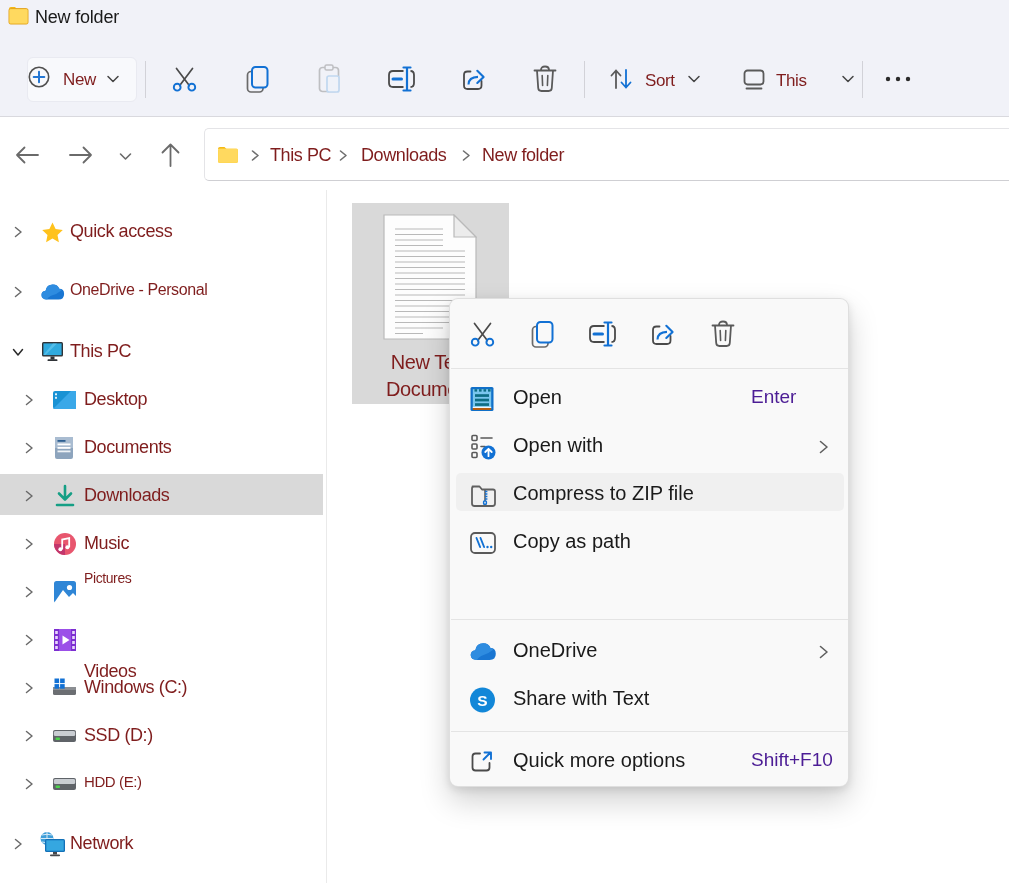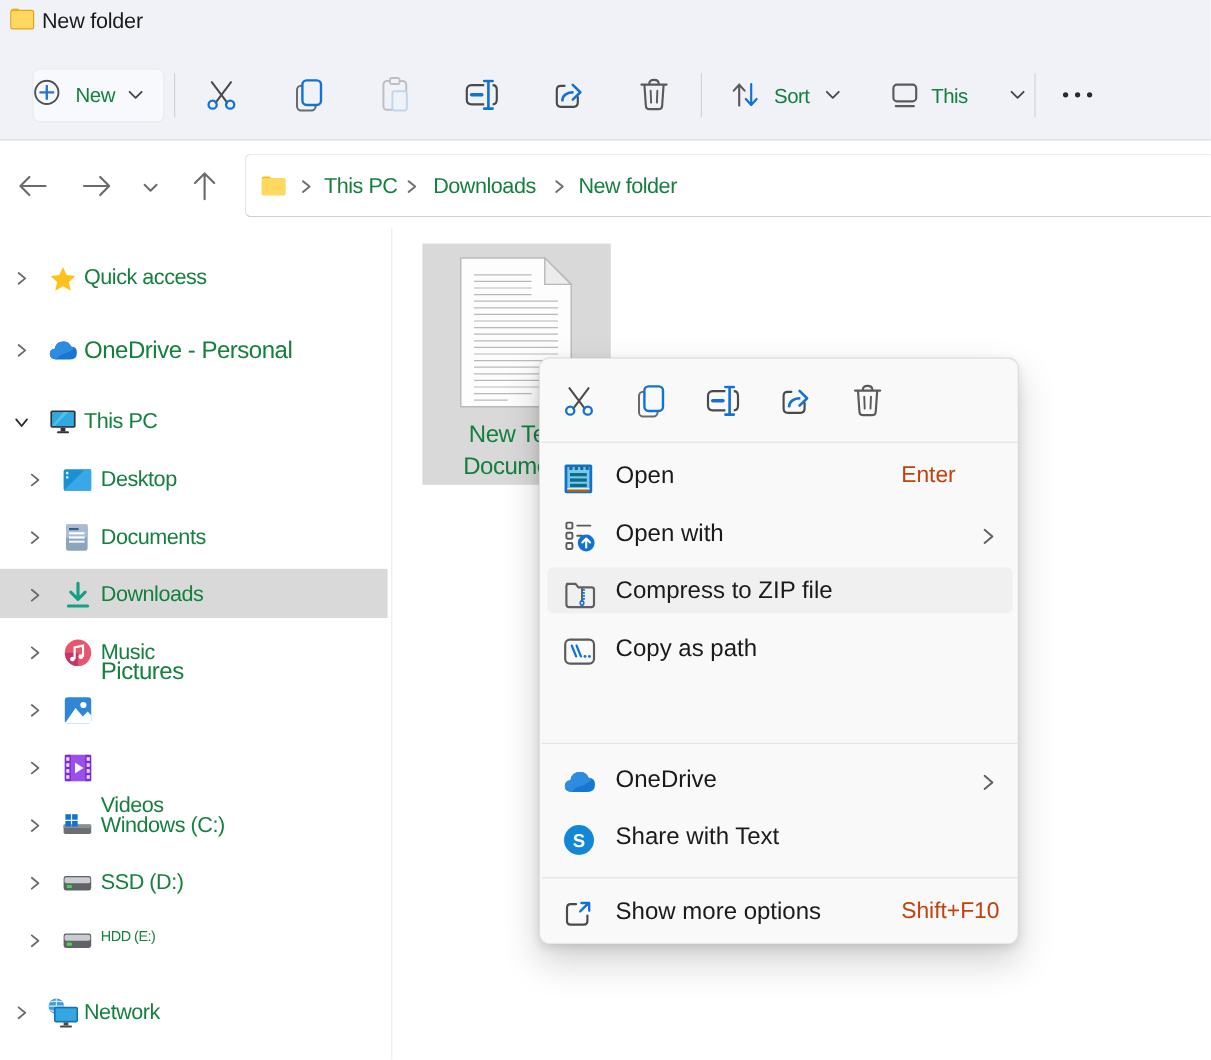--- a/index.html
+++ b/index.html
@@ -1,20 +1,20 @@
 <!DOCTYPE html>
 <html><head>
 <meta charset="utf-8">
 <style>
   * { margin:0; padding:0; box-sizing:border-box; }
   html,body { width:1009px; height:883px; overflow:hidden; background:#fff;
     font-family:"Liberation Sans", sans-serif; }
   #app { position:relative; width:1009px; height:671px; }
   .abs { position:absolute; }
-  .txt { color:#15803d; white-space:nowrap; letter-spacing:-0.4px; }
+  .txt { color:#7f1d1d; white-space:nowrap; letter-spacing:-0.4px; }
 
   
   #top { position:absolute; left:0; top:0; width:1009px; height:117px;
     background:#f1f2f8; border-bottom:1px solid #d9d9de; }
   #title { position:absolute; left:35px; top:7px; font-size:18px; color:#1a1a1a; letter-spacing:-0.2px;}
   #newbtn { position:absolute; left:27px; top:57px; width:110px; height:45px;
     background:#f8f9fc; border:1px solid #e9eaf1; border-radius:6px; }
 
   .vsep { position:absolute; top:61px; width:1px; height:37px; background:#d2d2d8; }
 
@@ -24,21 +24,21 @@
     border-radius:5px 0 0 5px; border-right:none; }
 
   
   #menu { position:absolute; left:449px; top:298px; width:400px; height:489px;
     background:#f9f9f9; border:1px solid rgba(0,0,0,0.10); border-radius:9px;
     box-shadow:0 14px 30px rgba(0,0,0,0.18), 0 3px 8px rgba(0,0,0,0.10);text-decoration:underline; }
   .mitem { position:absolute; left:0; width:400px; height:48px; }
   .mtext { position:absolute; left:63px; top:calc(50% - 2px); transform:translateY(-50%);
     font-size:20px; letter-spacing:0; color:#1a1a1a; white-space:nowrap; }
   .mshort { position:absolute; left:301px; top:calc(50% - 2px); transform:translateY(-50%);
-    font-size:19px; letter-spacing:0; color:#c2410c; white-space:nowrap; }
+    font-size:19px; letter-spacing:0; color:#4c1d95; white-space:nowrap; }
   .mchev { position:absolute; left:367px; top:50%; transform:translateY(-50%); }
   .msep { position:absolute; left:1px; width:397px; height:1px; background:#e4e4e4; }
   .micon { position:absolute; left:19px; top:50%; transform:translateY(-50%); }
 </style>
 </head>
 <body>
 <div id="app">
 
   <div id="top">
     <svg class="abs" style="left:8px;top:4px" width="22" height="22" viewBox="0 0 22 22">
@@ -203,21 +203,21 @@
 
   <svg class="abs" style="left:41px;top:221px" width="23" height="23" viewBox="0 0 23 23">
     <path d="M11.5 1.5 L14.6 8.1 L21.8 9 L16.5 14 L17.9 21.2 L11.5 17.6 L5.1 21.2 L6.5 14 L1.2 9 L8.4 8.1 Z" fill="#ffc21c"></path>
   </svg>
   <div class="abs txt" style="left:70px;top:221px;font-size:18px">Quick access</div>
 
   <svg class="abs" style="left:40px;top:283px" width="25" height="18" viewBox="0 0 25 18">
     <path d="M7.2 16.5 q-5.7 0 -5.7-4.4 q0-4 4.1-4.4 q1.1-6.2 7.2-6.2 q4.9 0 6.5 4.3 q4.8 0 4.8 5.1 q0 5.6 -5.6 5.6 z" fill="#1976d2"></path>
     <path d="M7.2 16.5 q-5.7 0 -5.7-4.4 q0-4 4.1-4.4 q1.1-6.2 7.2-6.2 q4.9 0 6.5 4.3 q1.5 0.4 2.4 1.4 q-4.5 3.9 -10.8 5.6 q-3.2 1.6 -3.7 3.7 z" fill="#2e8ce0"></path>
   </svg>
-  <div class="abs txt" style="left:70px;top:281px;font-size:20px">OneDrive - Personal</div>
+  <div class="abs txt" style="left:70px;top:281px;font-size:16px">OneDrive - Personal</div>
 
   <svg class="abs" style="left:41px;top:341px" width="23" height="21" viewBox="0 0 23 21">
     <rect x="1" y="1" width="21" height="14.5" rx="1.5" fill="#2f3337"></rect>
     <rect x="2.4" y="2.4" width="18.2" height="11.7" fill="#30aade"></rect>
     <path d="M2.4 14.1 L12 2.4 h4 L4.5 14.1 z" fill="#5cc3ec" opacity="0.8"></path>
     <rect x="9.5" y="15.5" width="4" height="3" fill="#2f3337"></rect>
     <rect x="6.5" y="18.3" width="10" height="1.8" rx="0.9" fill="#2f3337"></rect>
   </svg>
   <div class="abs txt" style="left:70px;top:341px;font-size:18px">This PC</div>
 
@@ -252,21 +252,21 @@
     <circle cx="7.4" cy="17.2" r="2" fill="#fff"></circle>
     <circle cx="14.4" cy="15.2" r="2" fill="#fff"></circle>
   </svg>
   <div class="abs txt" style="left:84px;top:533px;font-size:18px">Music</div>
 
   <svg class="abs" style="left:53px;top:580px" width="24" height="24" viewBox="0 0 24 24">
     <rect x="1" y="1" width="22" height="22" rx="2.5" fill="#2f86d6"></rect>
     <circle cx="16.5" cy="7.5" r="2.6" fill="#fff"></circle>
     <path d="M1 23 L10 10 L16 17 L20 13 L23 16 V23 Z" fill="#fff"></path>
   </svg>
-  <div class="abs txt" style="left:84px;top:549px;font-size:20px">Pictures</div>
+  <div class="abs txt" style="left:84px;top:570px;font-size:14px">Pictures</div>
 
   <svg class="abs" style="left:53px;top:628px" width="24" height="24" viewBox="0 0 24 24">
     <rect x="1" y="1" width="22" height="22" rx="2.5" fill="#9b4fe8"></rect>
     <rect x="1" y="1" width="5" height="22" fill="#7c2fd0"></rect>
     <rect x="18" y="1" width="5" height="22" fill="#7c2fd0"></rect>
     <rect x="2.2" y="3" width="2.6" height="3 " fill="#e9d7fb"></rect>
     <rect x="2.2" y="8" width="2.6" height="3" fill="#e9d7fb"></rect>
     <rect x="2.2" y="13" width="2.6" height="3" fill="#e9d7fb"></rect>
     <rect x="2.2" y="18" width="2.6" height="3" fill="#e9d7fb"></rect>
     <rect x="19.2" y="3" width="2.6" height="3" fill="#e9d7fb"></rect>
@@ -292,21 +292,21 @@
     <rect x="1.8" y="3" width="21.4" height="5" rx="1.5" fill="#c9cdd2"></rect>
     <rect x="3.5" y="9.5" width="4.5" height="2.6" rx="1" fill="#4bd34b"></rect>
   </svg>
   <div class="abs txt" style="left:84px;top:725px;font-size:18px">SSD (D:)</div>
 
   <svg class="abs" style="left:52px;top:776px" width="25" height="16" viewBox="0 0 25 16">
     <rect x="1" y="2" width="23" height="12" rx="2" fill="#5f6368"></rect>
     <rect x="1.8" y="3" width="21.4" height="5" rx="1.5" fill="#c9cdd2"></rect>
     <rect x="3.5" y="9.5" width="4.5" height="2.6" rx="1" fill="#4bd34b"></rect>
   </svg>
-  <div class="abs txt" style="left:84px;top:773px;font-size:12px">HDD (E:)</div>
+  <div class="abs txt" style="left:84px;top:773px;font-size:15px">HDD (E:)</div>
 
   <svg class="abs" style="left:39px;top:831px" width="27" height="26" viewBox="0 0 27 26">
     <circle cx="8" cy="7.5" r="6.5" fill="#3f9ed8"></circle>
     <path d="M3 4 q5 -1.5 10 0 M3 11 q5 1.5 10 0 M8 1 v13 M1.5 7.5 h13" fill="none" stroke="#e8f2fa" stroke-width="1" opacity="0.9"></path>
     <rect x="6" y="8" width="20" height="13" rx="1.5" fill="#1271b8"></rect>
     <rect x="7.3" y="9.3" width="17.4" height="10.4" fill="#35a7e0"></rect>
     <rect x="14" y="21" width="4" height="2.5" fill="#46484c"></rect>
     <rect x="11" y="23.5" width="10" height="1.7" rx="0.8" fill="#46484c"></rect>
   </svg>
   <div class="abs txt" style="left:70px;top:833px;font-size:18px">Network</div>
@@ -460,18 +460,18 @@
       <div class="mtext">Share with Text</div>
     </div>
 
     <div class="msep" style="top:432px"></div>
 
     <div class="mitem" style="top:439px">
       <svg class="micon" width="26" height="26" viewBox="0 0 26 26">
         <path d="M11 4.5 h-4.5 q-3 0 -3 3 v11 q0 3 3 3 h11 q3 0 3-3 v-4.5" fill="none" stroke="#4a4a4a" stroke-width="1.8" stroke-linecap="round"></path>
         <path d="M14.5 10.5 L21 4 M15.5 3.5 h6.5 v6.5" fill="none" stroke="#1271d4" stroke-width="1.9" stroke-linecap="round" stroke-linejoin="round"></path>
       </svg>
-      <div class="mtext">Show more options</div>
+      <div class="mtext">Quick more options</div>
       <div class="mshort">Shift+F10</div>
     </div>
   </div>
 
 </div>
 
 </body></html>

